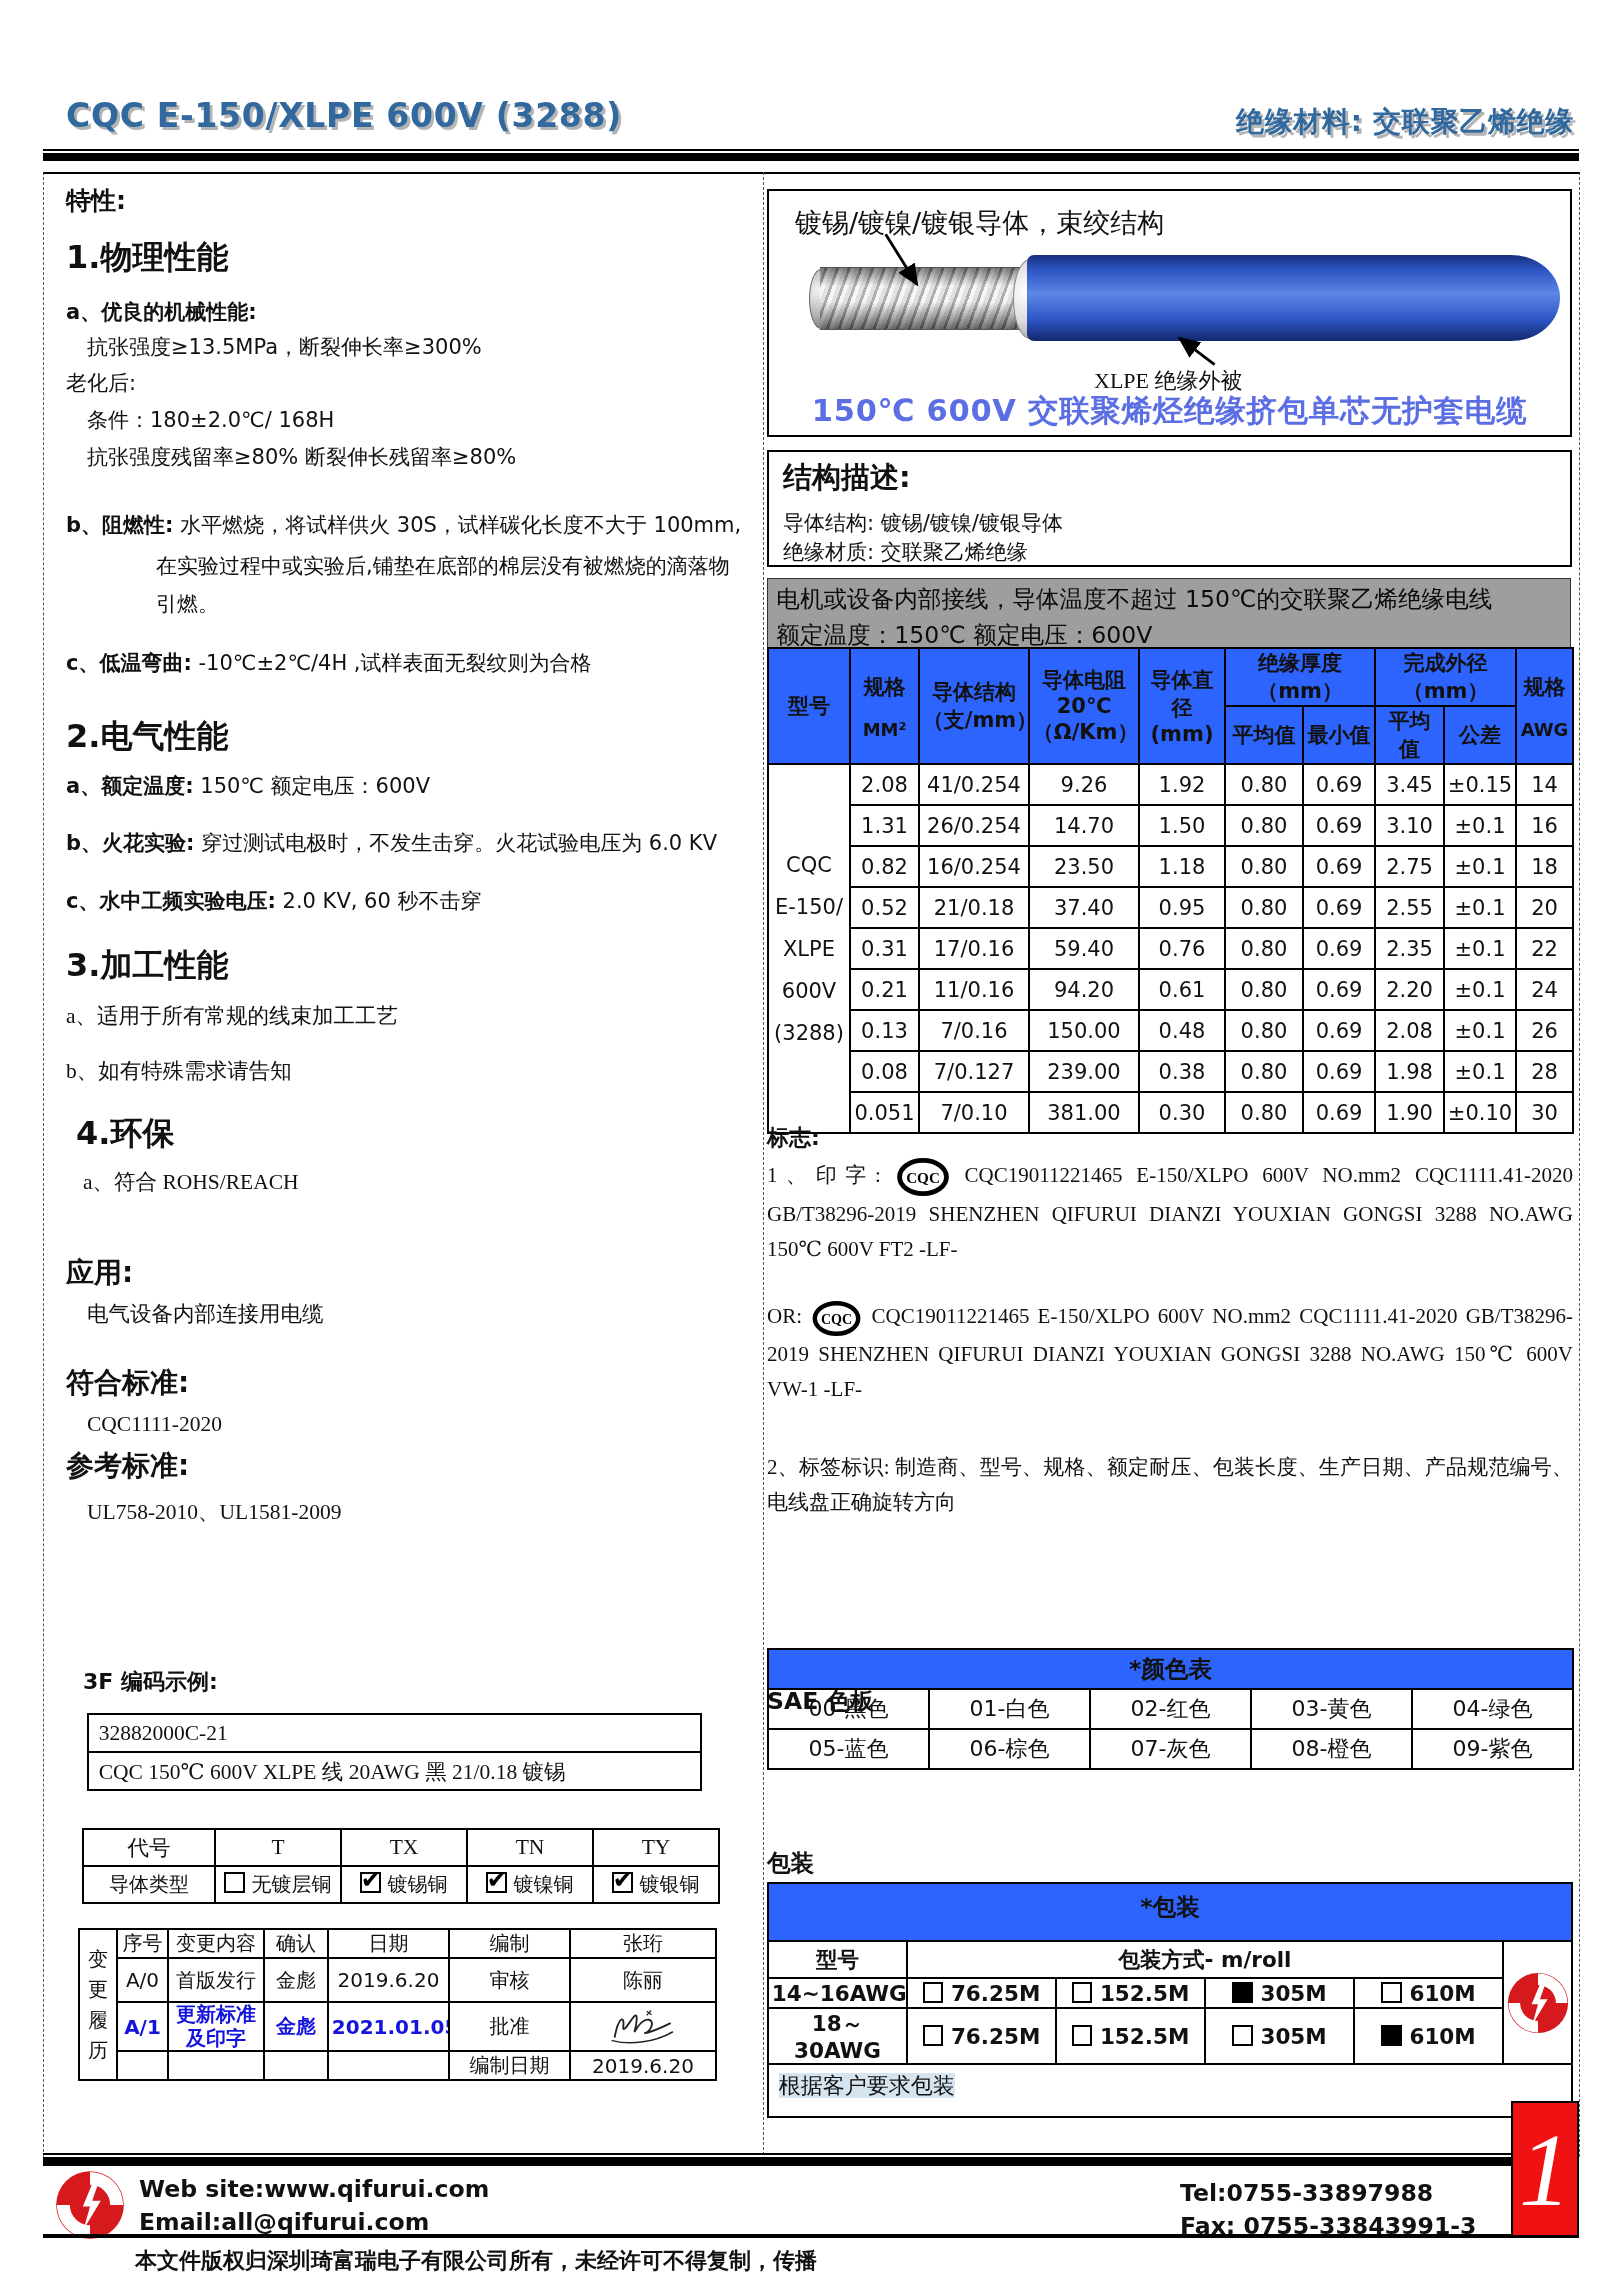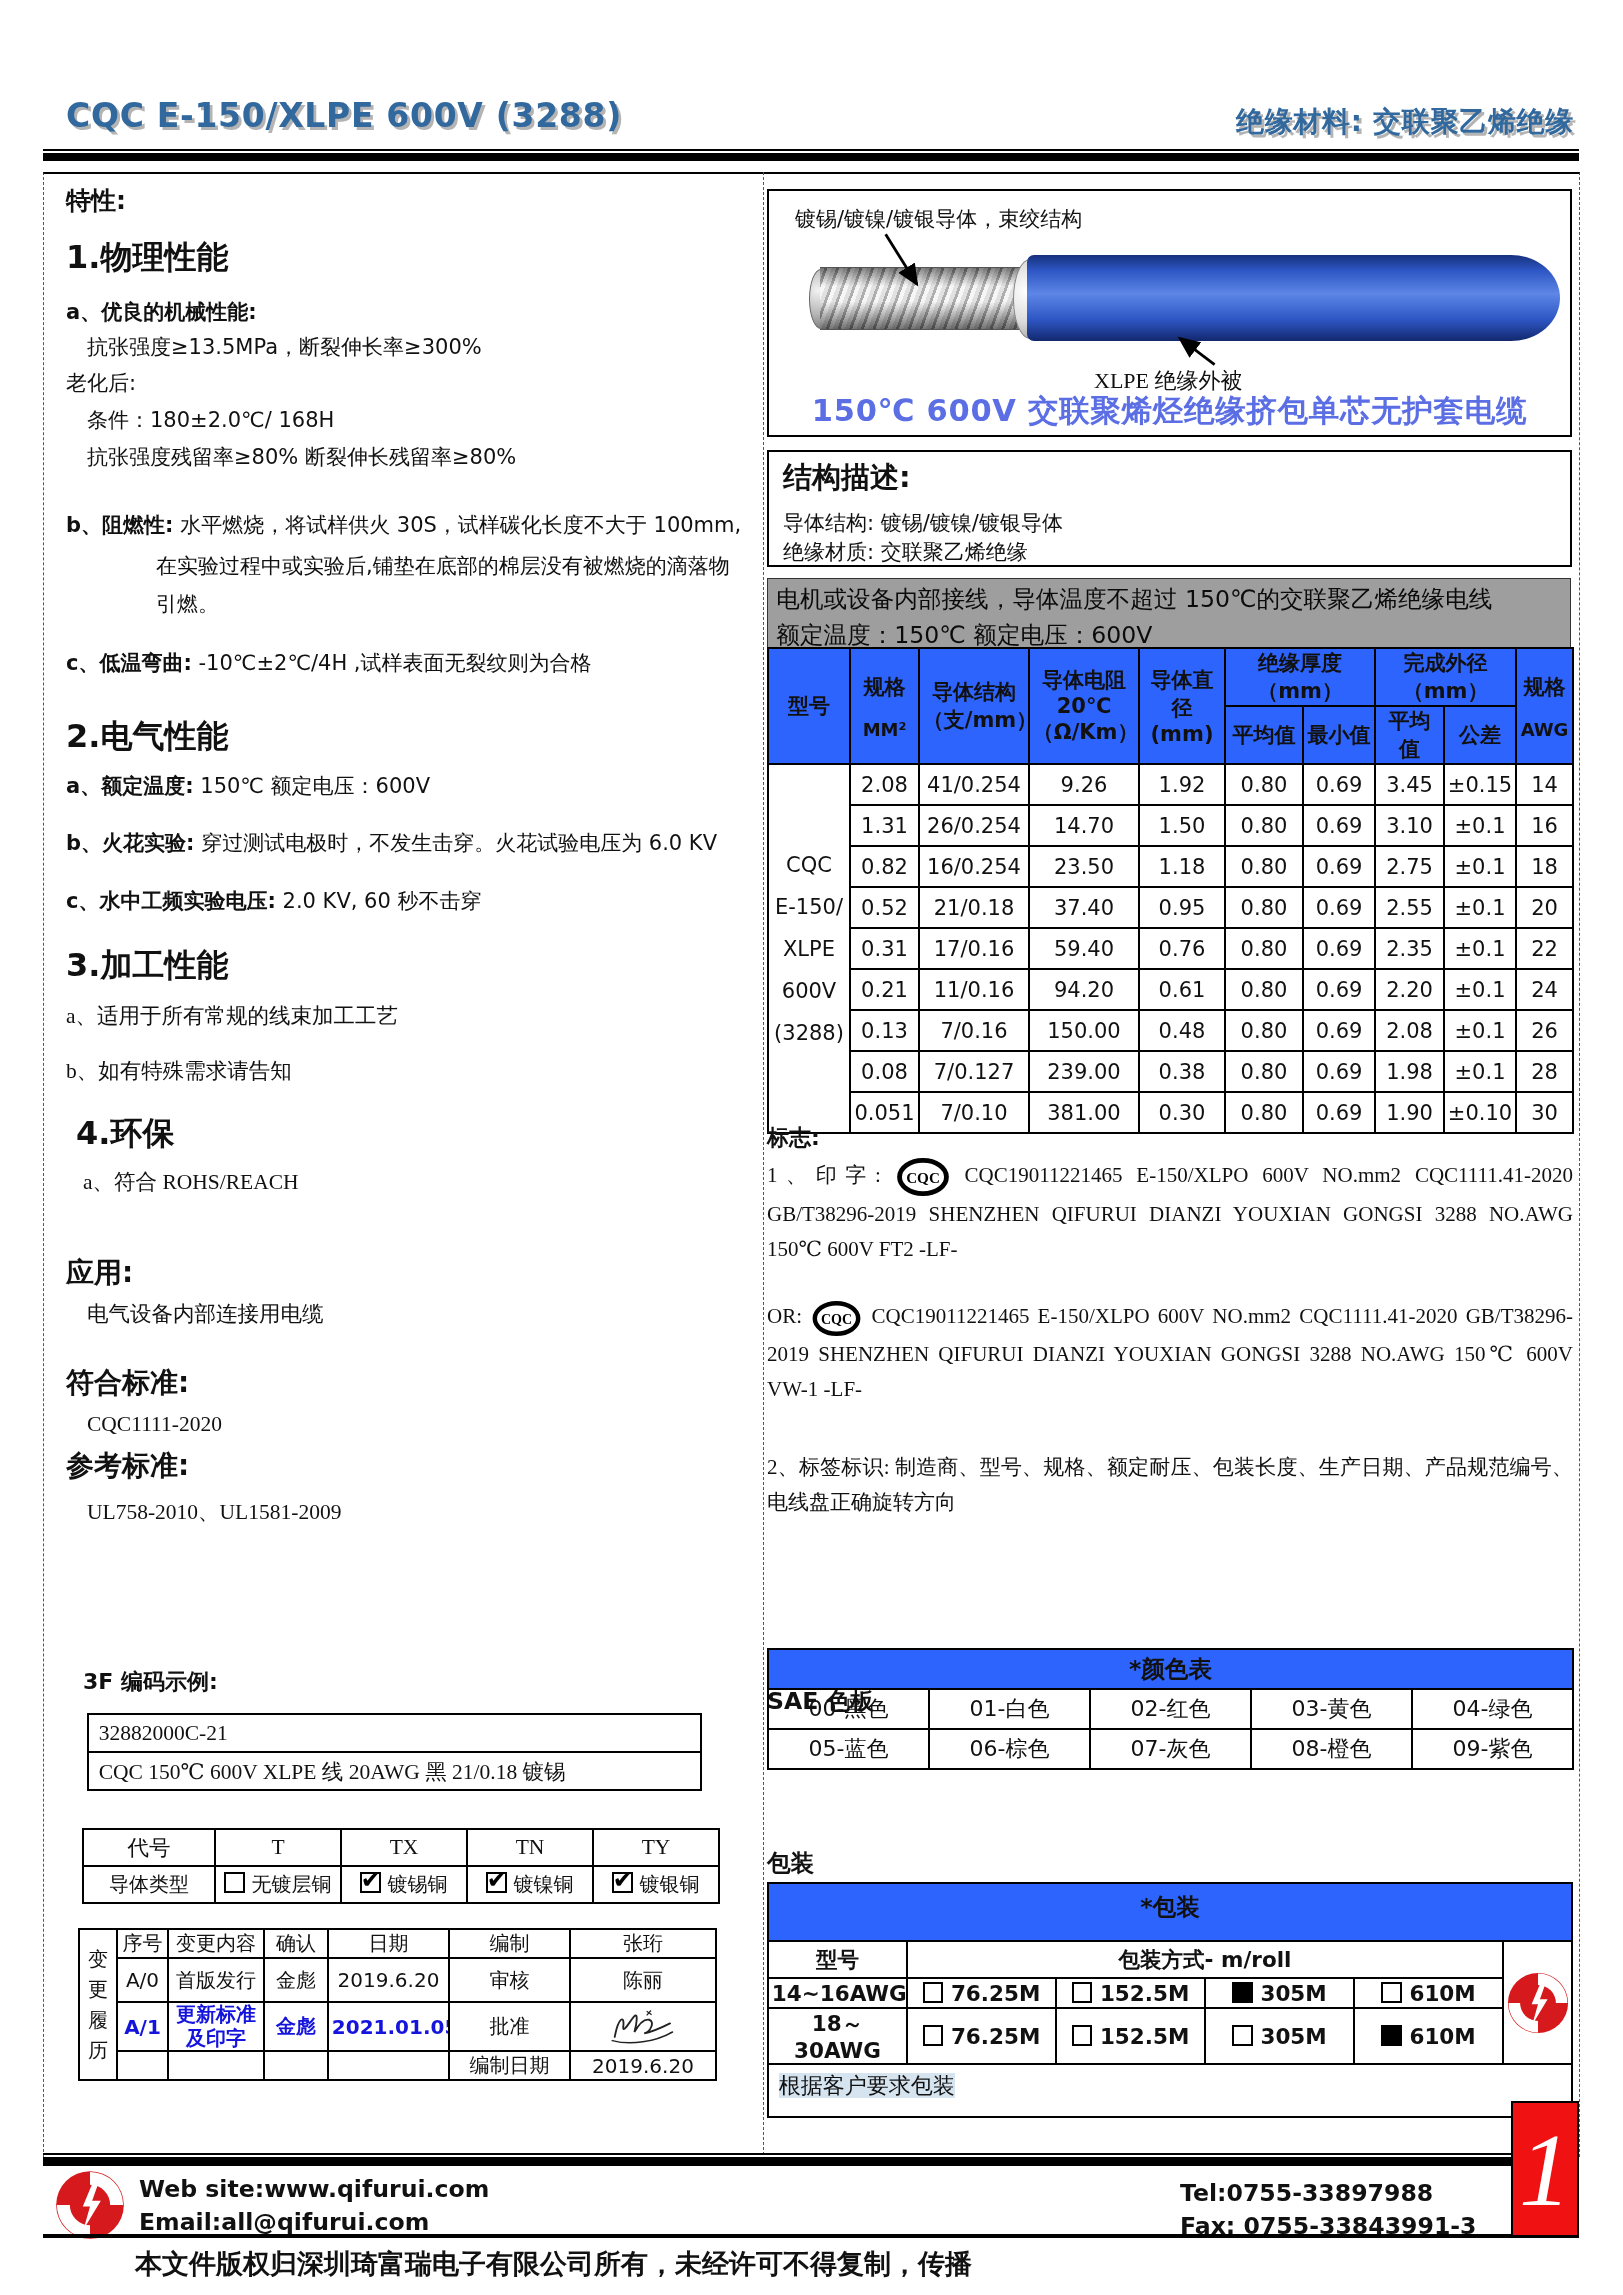--- a/index.html
+++ b/index.html
@@ -33,37 +33,37 @@
        position:relative;background:#fff;}
   .box.chk.checked::after{content:"\2714";position:absolute;left:-2.1px;top:-9.7px;font-size:25px;
        font-weight:bold;color:#000;}
   .box.fill.checked{background:#000;}
   
   .hist td{font-size:20px;}
   .hist .side{font-size:20px;line-height:30.5px;padding:0 4.2px;}
   .hist .blue{color:#1414dd;font-weight:bold;}
   
   .cablebox{border:2.1px solid #000;background:#fff;}
-  .cable-label{font-size:21px;}
+  .cable-label{font-size:27px;}
   .cable-title{font-size:30.5px;font-weight:bold;color:#5b6ee4;letter-spacing:0.7px;white-space:nowrap;}
   .structbox{border:2.1px solid #000;}
   .grayband{background:#9e9e9e;border:1.4px solid #333;}
   .grayband div{font-size:23.6px;color:#0b0b0b;padding-left:8.3px;}
   .spec td{font-size:21px;height:39px;}
   .spec .th{font-weight:600;font-size:21px;}
   .spec .unit{font-weight:bold;font-size:18px;}
   .spec .model{font-size:21px;}
   .mark-text{font-family:"Liberation Serif","DejaVu Serif",serif;font-size:21px;line-height:35px;
              text-align:justify;}
   .sae td{font-size:22px;height:38px;}
   .pack td{font-size:21.5px;font-weight:bold;}
   .note-hl{background:#d6e4f0;font-weight:normal;font-size:22px;}
   
   .ft-bold{font-weight:bold;font-size:23.6px;}
-  .copyright{font-weight:bold;font-size:27px;}
+  .copyright{font-weight:bold;font-size:22px;}
   .pagebox{background:#f01212;border:2.8px solid #000;color:#fff;display:flex;align-items:center;
            justify-content:center;font-size:104px;font-style:italic;
            font-family:"Liberation Serif","DejaVu Serif",serif;}
   svg{display:block;}
   .inline-svg{display:inline-block;vertical-align:middle;}
 </style>
 </head>
 <body>
 
 <div class="page">

